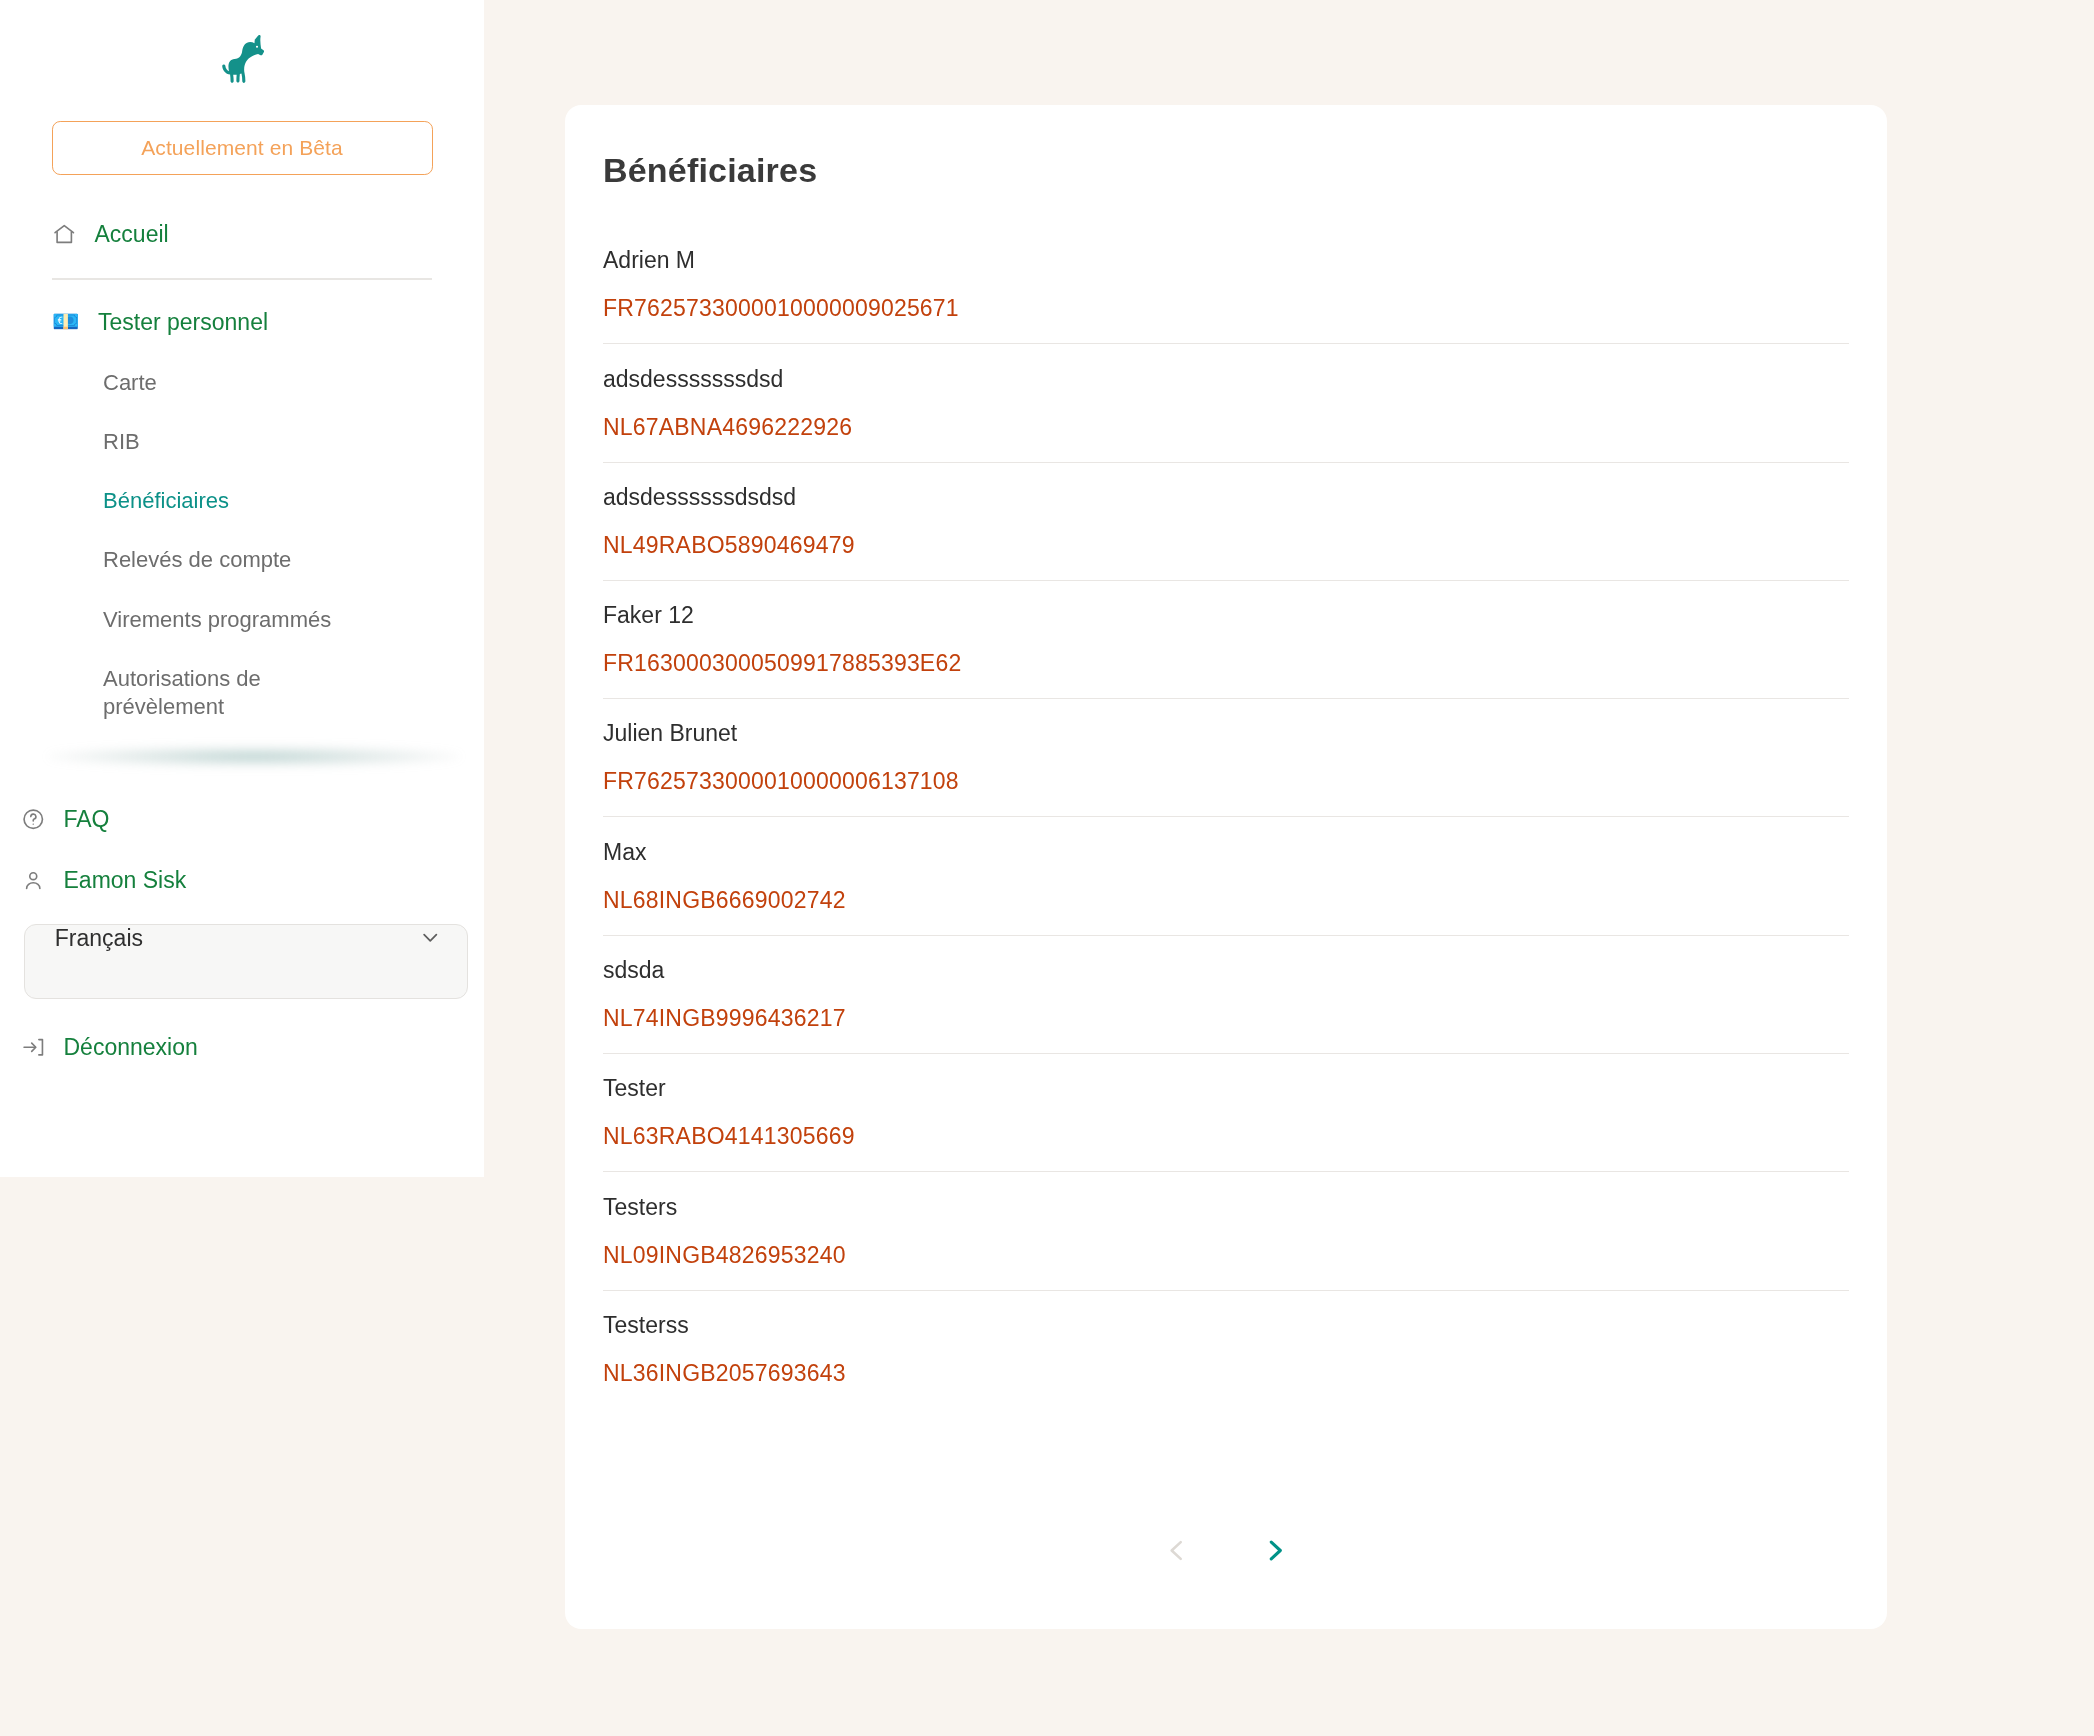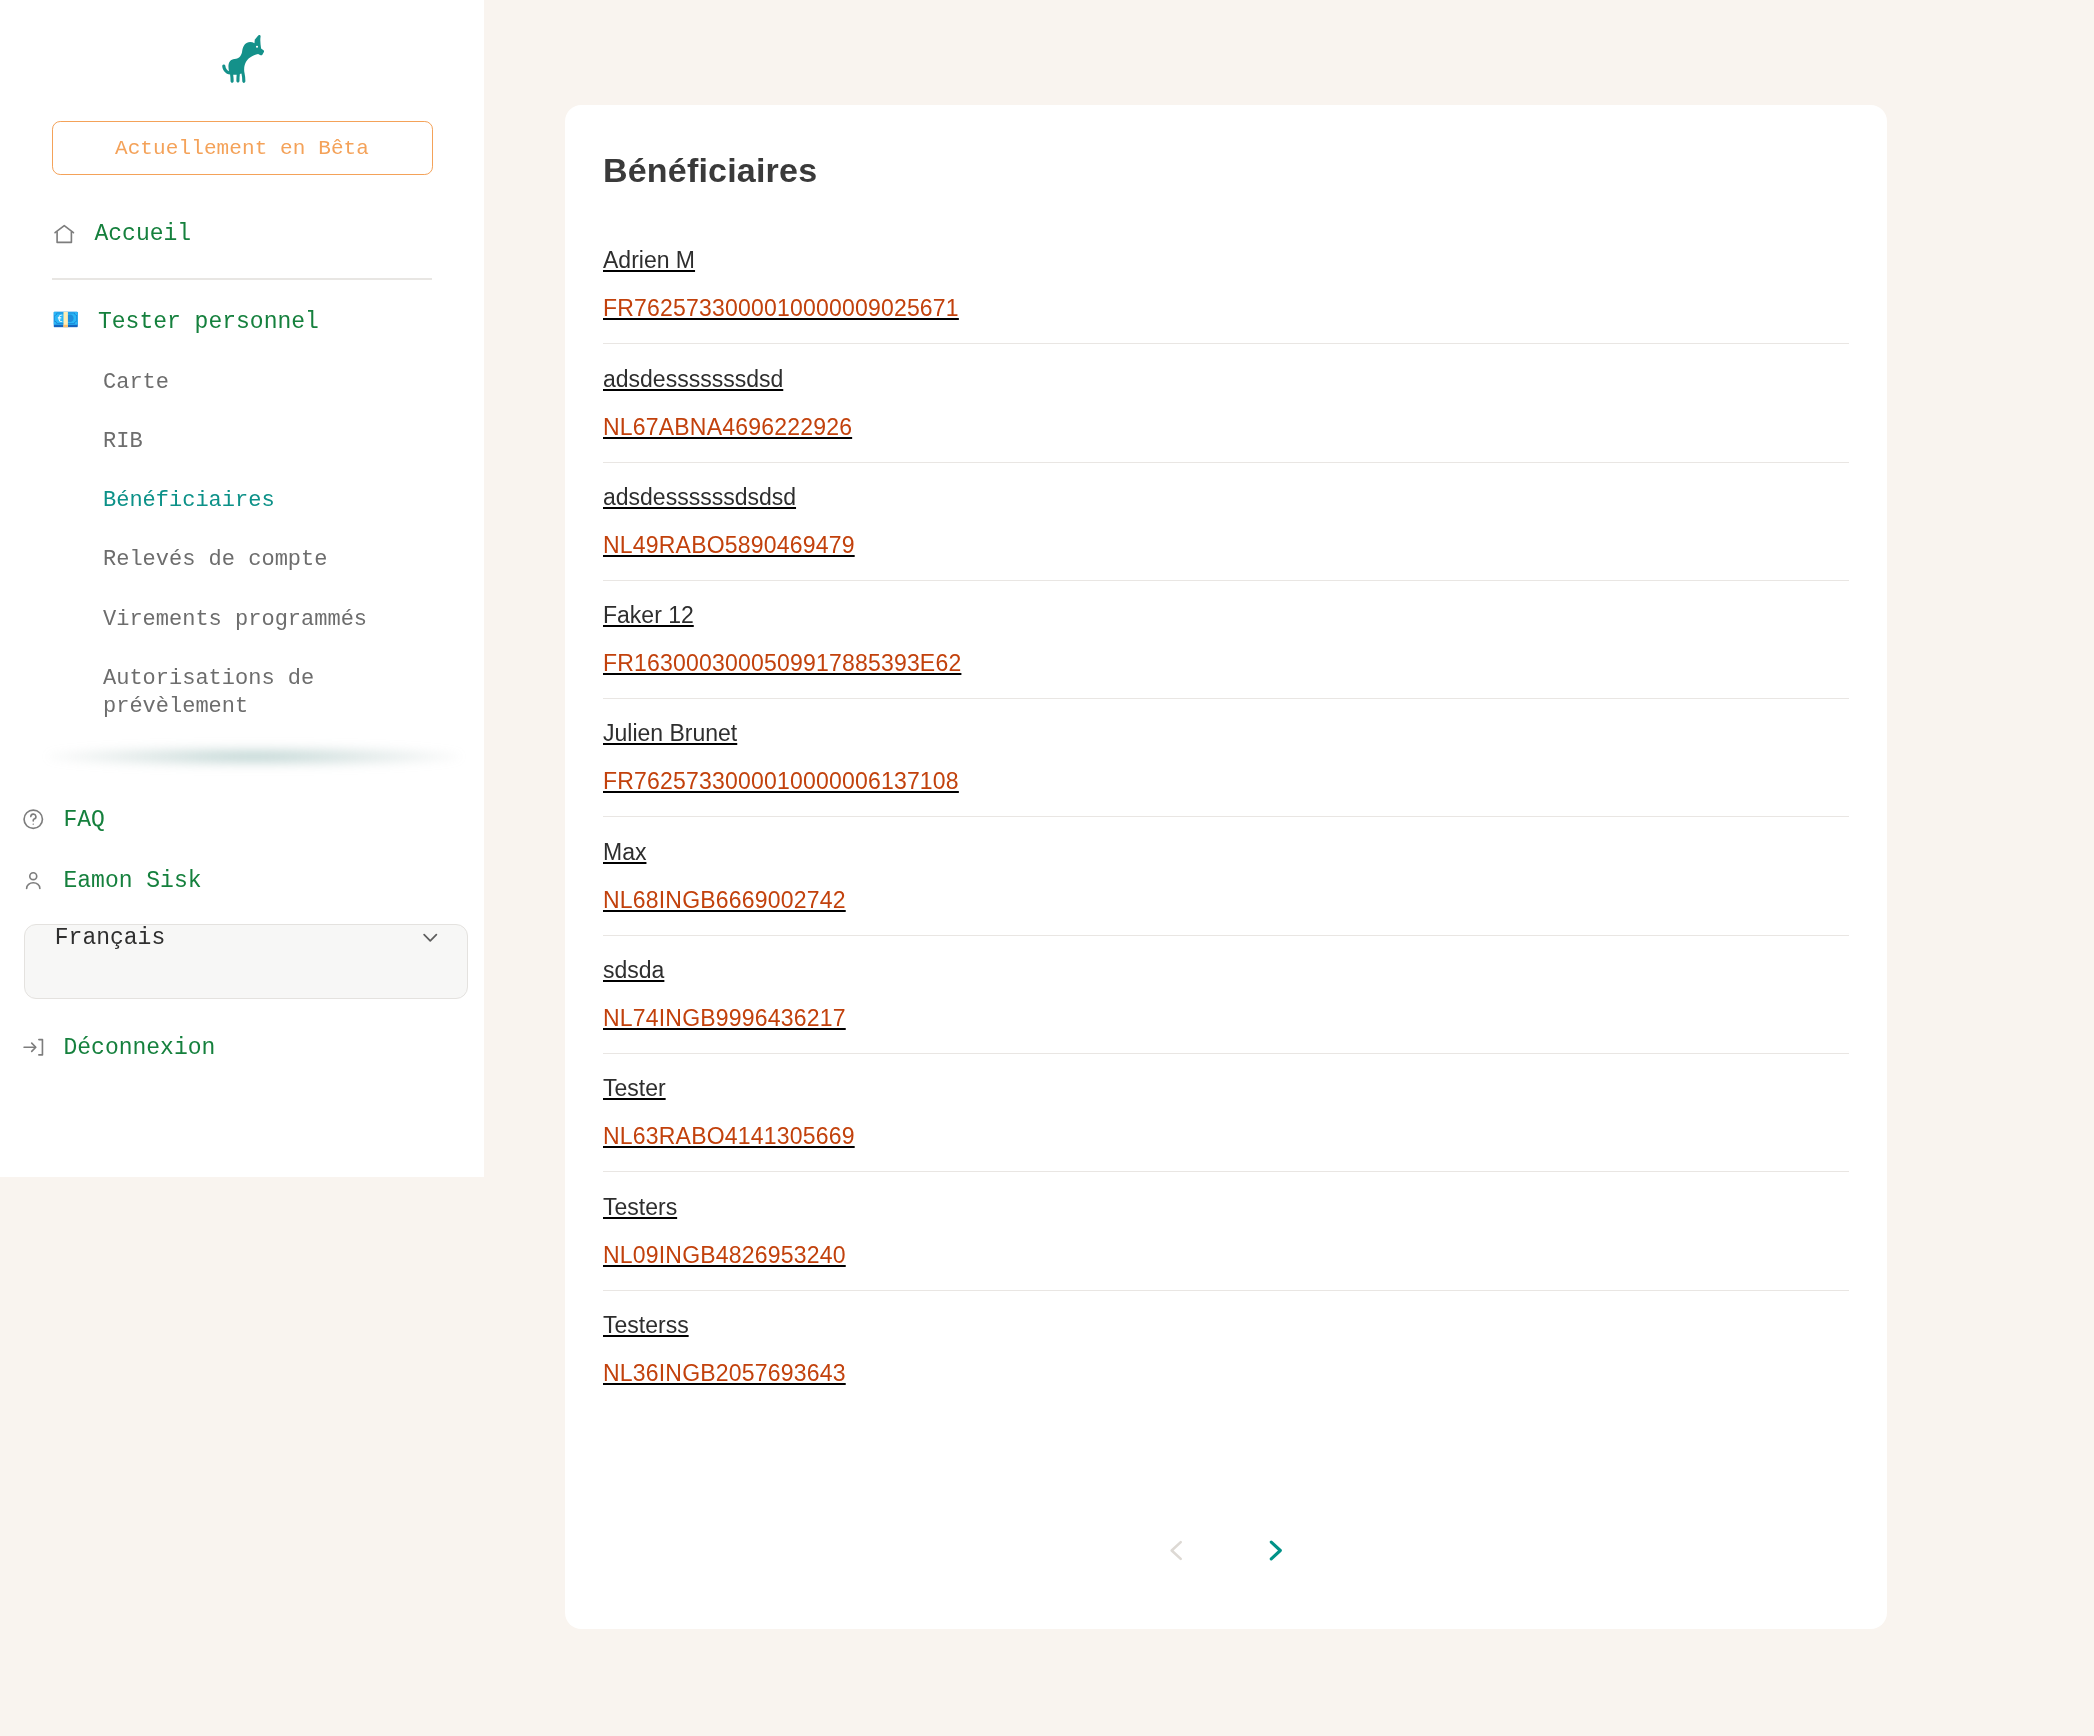--- a/index.html
+++ b/index.html
@@ -23,21 +23,20 @@
 
   
   .sidebar {
     position: absolute;
     left: 0;
     top: 0;
     width: 484px;
     height: 1177px;
     background: #FFFFFF;
     padding: 0;
-    font-family: Liberation Mono, monospace;
   }
 
   .logo-wrap {
     height: 121px;
     display: flex;
     align-items: center;
     justify-content: center;
   }
   .logo-svg { display: block; }
 
@@ -162,21 +161,20 @@
     font-size: 34px;
     font-weight: bold;
     color: #3A3A3A;
     padding: 46px 0 0 38px;
     letter-spacing: 0.2px;
   }
 
   .ben-list {
     margin-top: 36px;
     padding: 0 38px;
-    text-decoration: underline;
   }
 
   .ben-row {
     padding: 9.8px 0 21px 0;
     border-bottom: 1.6px solid #E9E6E3;
     cursor: pointer;
   }
   .ben-row:last-child { border-bottom: none; }
 
   .ben-name {

